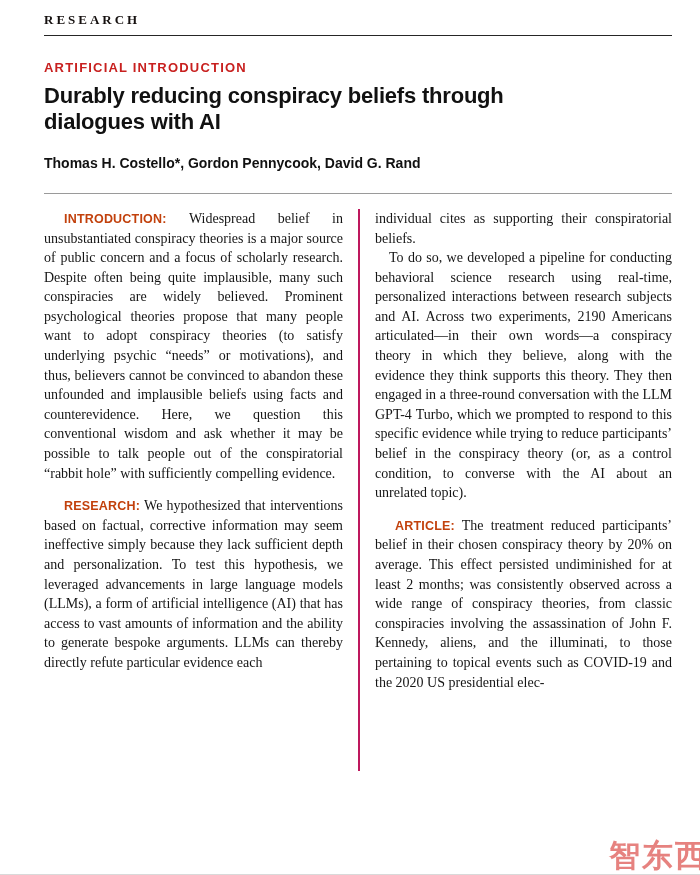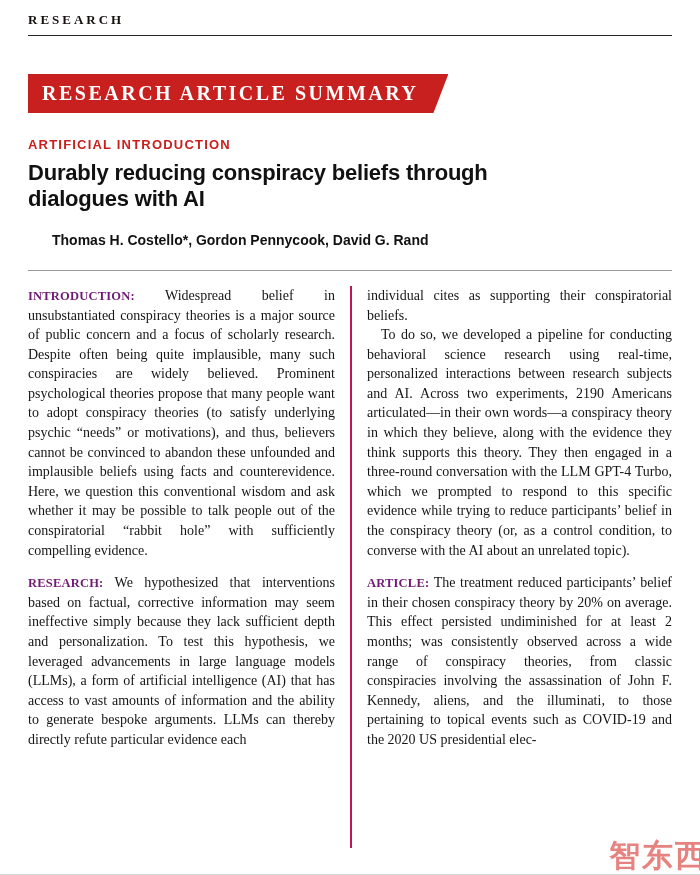--- a/index.html
+++ b/index.html
@@ -8,21 +8,21 @@
   body {
     width: 700px; height: 875px;
     font-family: "Liberation Serif", "DejaVu Serif", serif;
     color: #1a1a1a;
     position: relative;
     overflow: hidden;
   }
   .page {
     position: relative;
     width: 700px; height: 875px;
-    padding: 12px 28px 0 28px;
+    padding: 12px 28px 0 44px;
     background: #fff;
     overflow: hidden;
   }
   .kicker {
     font-family: "Liberation Serif", "DejaVu Serif", serif;
     font-weight: bold;
     font-size: 13px;
     letter-spacing: 3px;
     color: #15100f;
   }
@@ -61,21 +61,20 @@
     color: #111;
     max-width: 530px;
     letter-spacing: -0.2px;
   }
   .authors {
     margin-top: 20px;
     font-family: "Liberation Sans", "DejaVu Sans", sans-serif;
     font-weight: bold;
     font-size: 14px;
     color: #111;
-    margin-left: 24px;
   }
   .authors-rule {
     border: none;
     border-top: 1px solid #9a9a9a;
     margin-top: 22px;
   }
   .columns {
     display: flex;
     margin-top: 15px;
     height: 562px;
@@ -88,25 +87,26 @@
   .col-right { padding-left: 15px; border-left: 2px solid #be185d; }
   .body-p {
     font-size: 14px;
     line-height: 1.4;
     text-align: justify;
     color: #151515;
   }
   .gap-before { margin-top: 13px; }
   .indent { text-indent: 14px; }
   .sec-label {
-    font-family: Liberation Serif, serif;
+    font-family: Liberation Sans, sans-serif;
     font-weight: bold;
     font-size: 12.5px;
     letter-spacing: 0.2px;
-    color: #701a75;
+    color: #c2410c;
+    margin-left: 20px;
   }
   .watermark {
     position: absolute;
     right: -8px;
     bottom: -2px;
     font-family: "DejaVu Sans", sans-serif;
     font-weight: bold;
     font-size: 31px;
     letter-spacing: 2px;
     color: rgba(222, 88, 84, 0.75);
@@ -120,21 +120,20 @@
   }
 </style>
 </head>
 <body>
 
 <div class="page">
 
   <div class="kicker">RESEARCH</div>
   <hr class="kicker-rule">
 
-  <div class="banner">RESEARCH ARTICLE SUMMARY</div>
 
   <div class="section-label">ARTIFICIAL INTRODUCTION</div>
 
   <h1 class="article-title">Durably reducing conspiracy beliefs through dialogues with AI</h1>
 
   <div class="authors">Thomas H. Costello*, Gordon Pennycook, David G. Rand</div>
 
   <hr class="authors-rule">
 
   <div class="columns">

